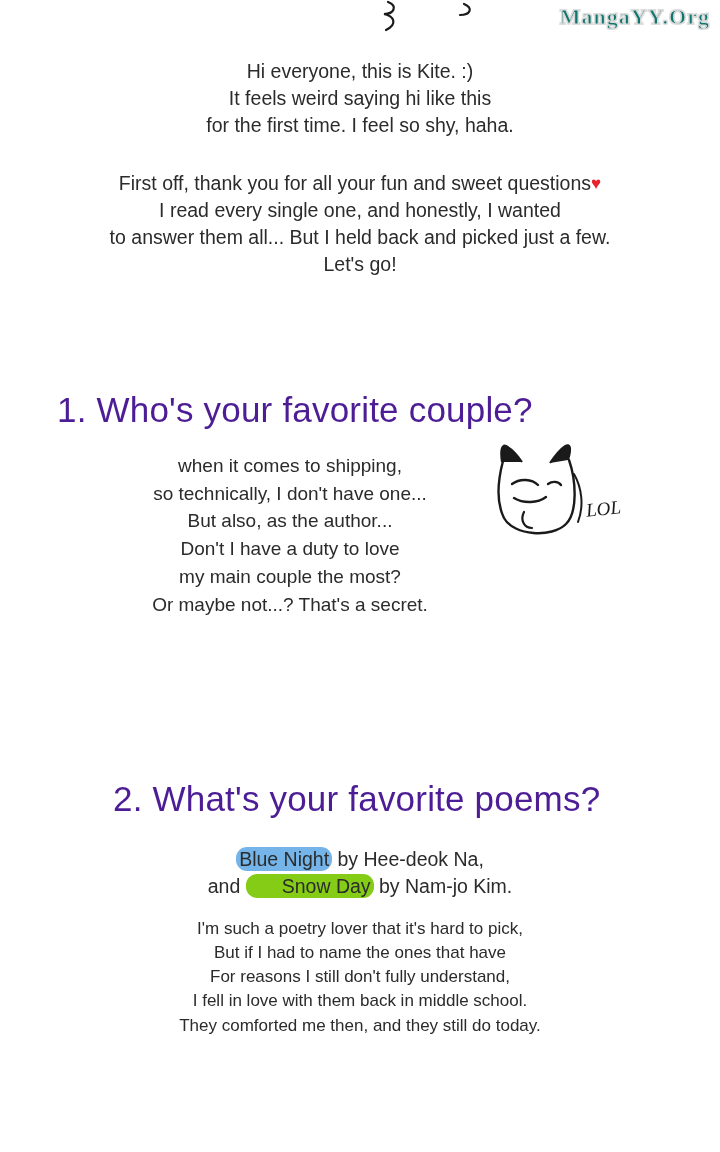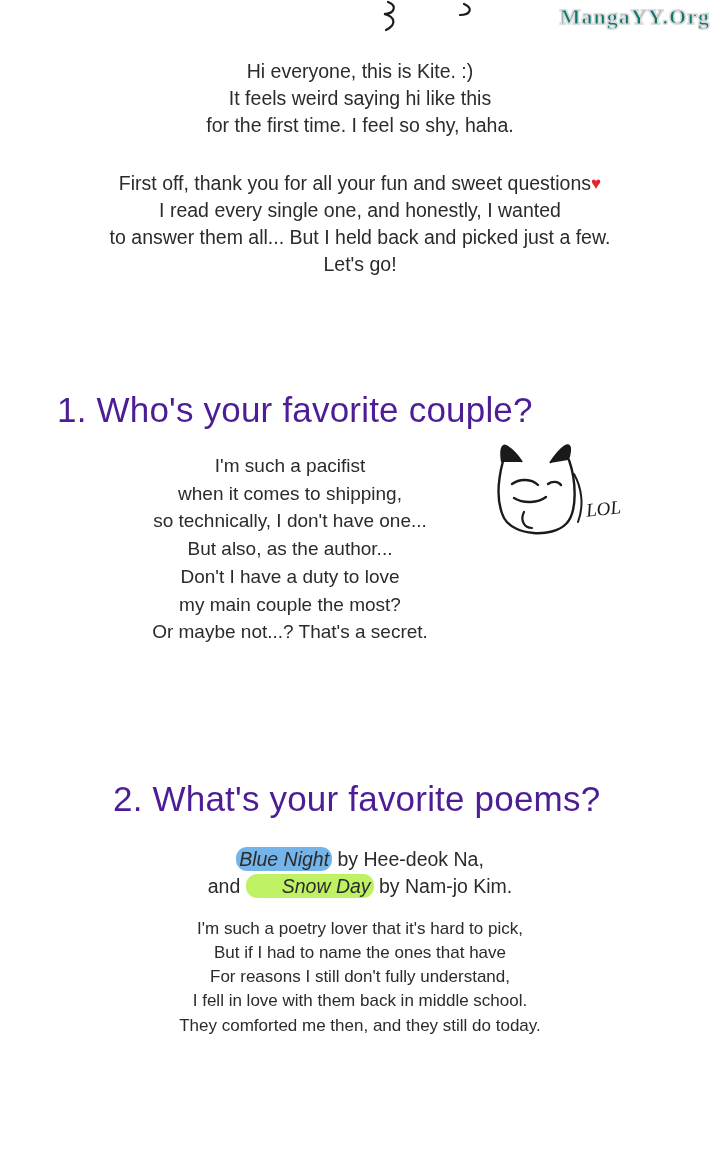--- a/index.html
+++ b/index.html
@@ -105,29 +105,28 @@
     position: absolute;
     top: 917px;
     left: 0;
     width: 720px;
     text-align: center;
     font-size: 17px;
     line-height: 1.42;
   }
 
   .hl-blue, .hl-green {
-    font-style: italic;
     padding: 1px 3px;
     border-radius: 11px;
   }
   .hl-blue {
     background: #74b4e8;
   }
   .hl-green {
-    background: #bef264;
+    background: #84cc16;
     padding-left: 36px;
   }
 
   
   .cat-doodle {
     position: absolute;
     top: 440px;
     left: 490px;
     width: 145px;
     height: 110px;
@@ -166,21 +165,20 @@
       <span>First off, thank you for all your fun and sweet questions</span><span class="heart">♥</span>
     </div>
     <div>I read every single one, and honestly, I wanted</div>
     <div>to answer them all... But I held back and picked just a few.</div>
     <div>Let's go!</div>
   </div>
 
   <div class="q-heading" id="q1-heading">1. Who's your favorite couple?</div>
 
   <div class="ans-1">
-    <div>I'm such a pacifist</div>
     <div>when it comes to shipping,</div>
     <div>so technically, I don't have one...</div>
     <div>But also, as the author...</div>
     <div>Don't I have a duty to love</div>
     <div>my main couple the most?</div>
     <div>Or maybe not...? That's a secret.</div>
   </div>
 
   <svg class="cat-doodle" viewBox="0 0 145 110">
     <path d="M12 22 C10 10, 12 4, 16 6 C22 9, 28 16, 32 22" fill="#1a1a1a" stroke="#1a1a1a" stroke-width="2"></path>

